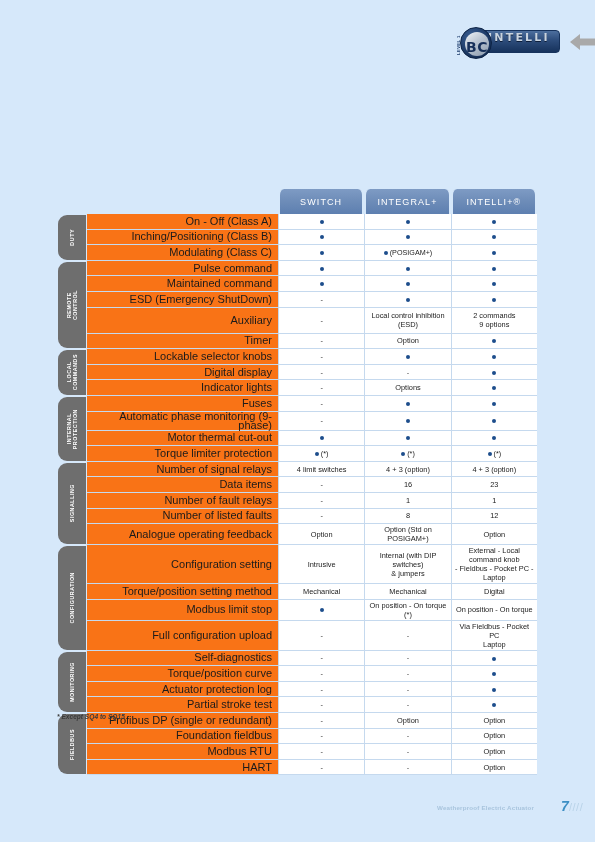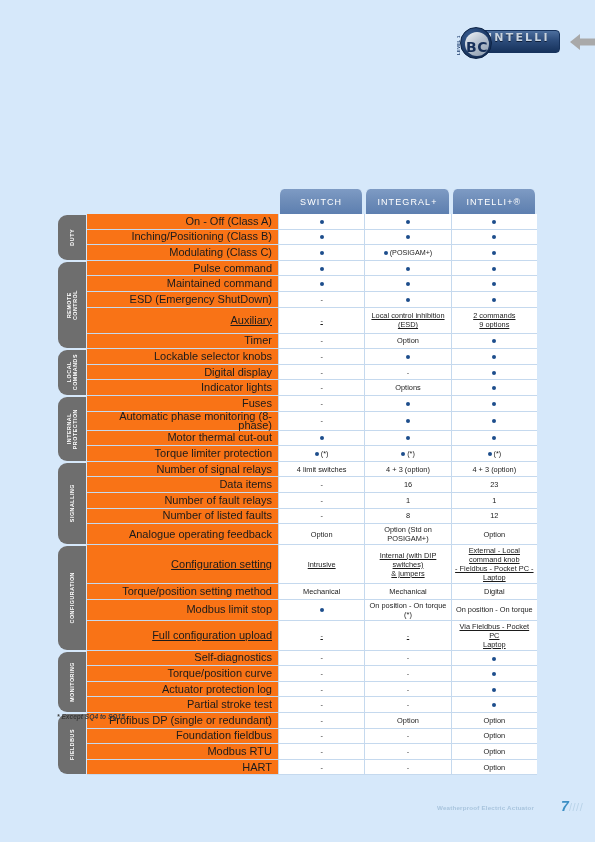--- a/index.html
+++ b/index.html
@@ -129,21 +129,21 @@
     text-align: center;
     font-size: 7.4px;
     color: #1b1b1b;
     border-bottom: 1px solid #c5d9ee;
     border-left: 1px solid #c5d9ee;
     background: #ffffff;
     height: 15.6px;
     line-height: 9px;
     padding: 1px 2px;
   }
-  tr.tall td { height: 26px; text-decoration: underline; }
+  tr.tall td { height: 26px; }
   .dot {
     display: inline-block;
     width: 4px; height: 4px;
     border-radius: 50%;
     background: #1d4d8c;
     vertical-align: middle;
   }
   .dot-note { font-size: 7.2px; margin-left: 2px; }
   .dash { color: #333; }
 
@@ -337,21 +337,21 @@
                 <span>INTERNAL
 PROTECTION</span>
               </div>
             </td>
             <td class="lbl">Fuses</td>
             <td class="val"><span class="dash">-</span></td>
             <td class="val"><span class="dot"></span></td>
             <td class="val"><span class="dot"></span></td>
           </tr>
           <tr>
-            <td class="lbl">Automatic phase monitoring (8-phase)</td>
+            <td class="lbl">Automatic phase monitoring (9-phase)</td>
             <td class="val"><span class="dash">-</span></td>
             <td class="val"><span class="dot"></span></td>
             <td class="val"><span class="dot"></span></td>
           </tr>
           <tr>
             <td class="lbl">Motor thermal cut-out</td>
             <td class="val"><span class="dot"></span></td>
             <td class="val"><span class="dot"></span></td>
             <td class="val"><span class="dot"></span></td>
           </tr>

